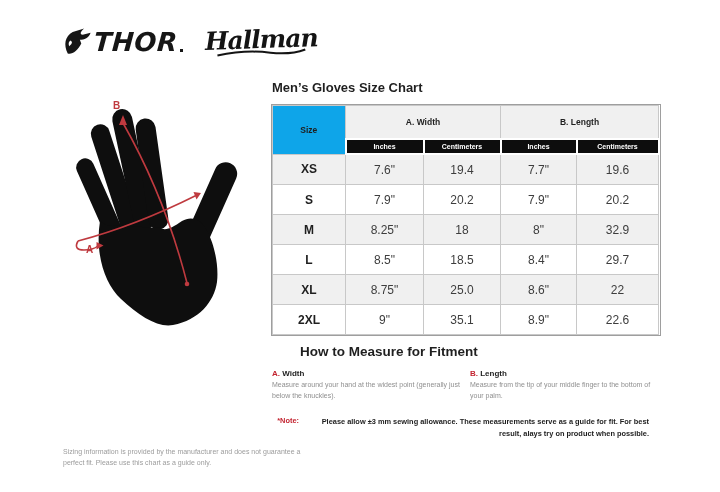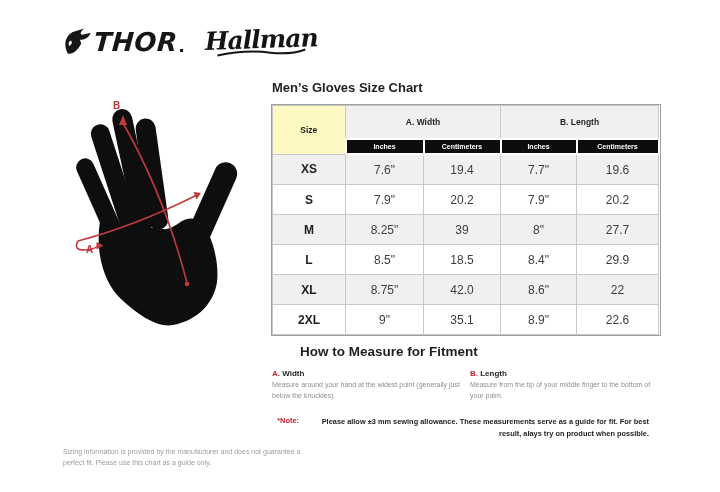--- a/index.html
+++ b/index.html
@@ -21,21 +21,21 @@
   .glove-wrap{position:absolute;left:60px;top:85px;width:205px;height:250px;}
   .glove-wrap svg{display:block;width:100%;height:100%;}
   .annot-label{font-family:"Liberation Sans",sans-serif;font-size:10px;font-weight:bold;fill:#bf3a3f;}
 
   
   .chart-title{position:absolute;left:272px;top:80px;font-size:13px;font-weight:bold;color:#1f1f1f;}
   .size-table{position:absolute;left:272px;top:105px;width:386px;border-collapse:collapse;
     table-layout:fixed;outline:1px solid #9e9e9e;}
   .size-table th,.size-table td{border:1px solid #c8c8c8;text-align:center;padding:0;}
   .size-table th.group{height:32px;background:#f0f0f0;font-size:8.5px;color:#1f1f1f;}
-  .size-table th.size-head{background:#fef9c3;font-size:8.5px;color:#1f1f1f;}
+  .size-table th.size-head{background:#0ea5e9;font-size:8.5px;color:#1f1f1f;}
   .size-table tr.sub-row th{background:#0d0d0d;color:#fff;font-size:7px;font-weight:bold;
     height:13px;border:2px solid #fff;}
   .size-table td{height:29px;font-size:12px;color:#3d3d3d;}
   .size-table td.size{font-weight:bold;color:#1f1f1f;}
   .size-table tbody tr:nth-child(odd) td{background:#f0f0f0;}
   .size-table tbody tr:nth-child(even) td{background:#fff;}
 
   
   .fitment{position:absolute;left:272px;top:344px;width:390px;}
   .fitment-title{font-size:13.5px;font-weight:bold;color:#1f1f1f;margin:0;padding-left:28px;}
@@ -134,35 +134,35 @@
       <tr>
         <td class="size">S</td>
         <td>7.9"</td>
         <td>20.2</td>
         <td>7.9"</td>
         <td>20.2</td>
       </tr>
       <tr>
         <td class="size">M</td>
         <td>8.25"</td>
-        <td>39</td>
+        <td>18</td>
         <td>8"</td>
-        <td>27.7</td>
+        <td>32.9</td>
       </tr>
       <tr>
         <td class="size">L</td>
         <td>8.5"</td>
         <td>18.5</td>
         <td>8.4"</td>
-        <td>29.9</td>
+        <td>29.7</td>
       </tr>
       <tr>
         <td class="size">XL</td>
         <td>8.75"</td>
-        <td>42.0</td>
+        <td>25.0</td>
         <td>8.6"</td>
         <td>22</td>
       </tr>
       <tr>
         <td class="size">2XL</td>
         <td>9"</td>
         <td>35.1</td>
         <td>8.9"</td>
         <td>22.6</td>
       </tr>

